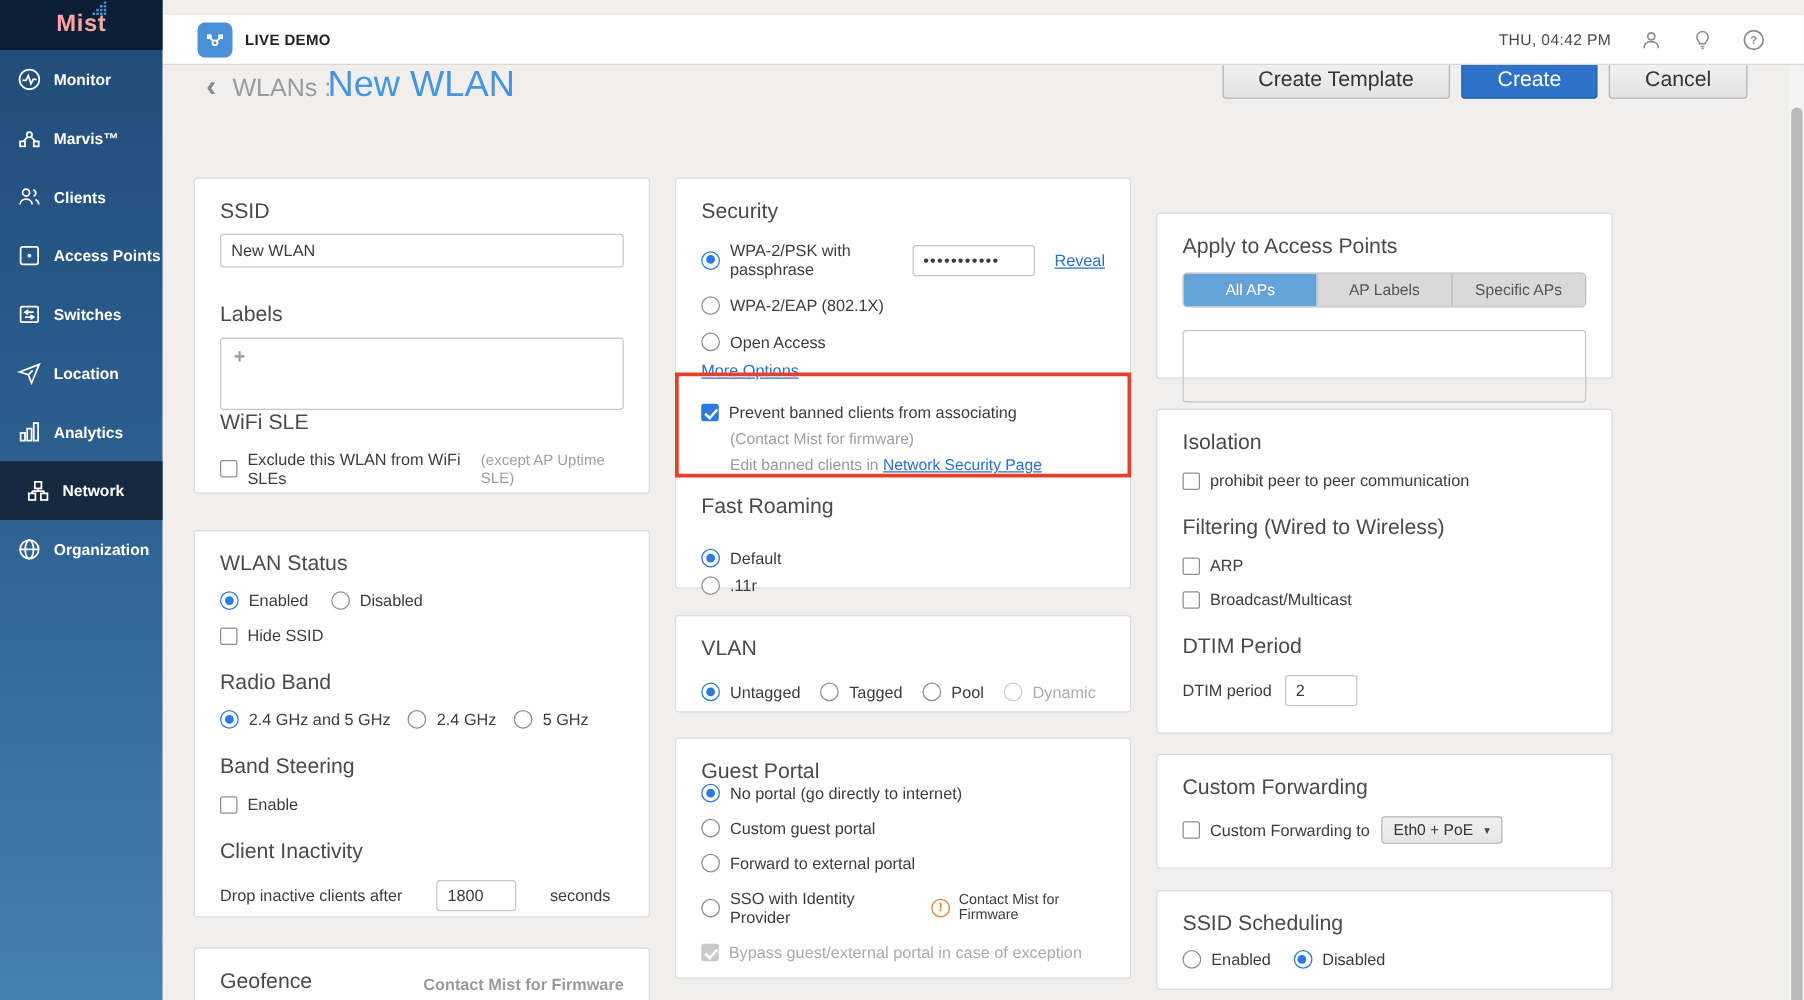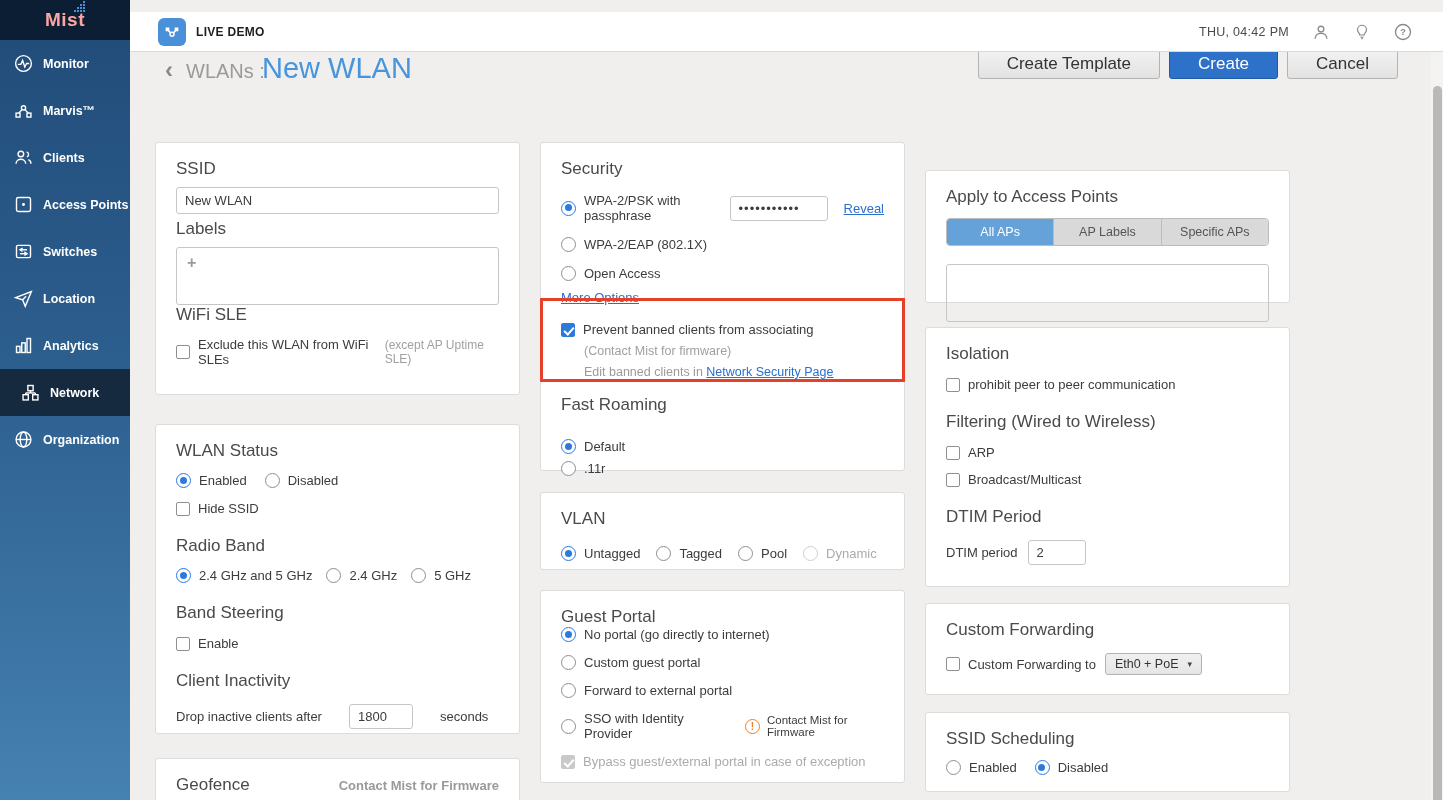--- a/index.html
+++ b/index.html
@@ -235,21 +235,21 @@
   <span id="page-title">New WLAN</span>
   <div id="action-btns">
     <button class="btn">Create Template</button>
     <button class="btn btn-primary">Create</button>
     <button class="btn">Cancel</button>
   </div>
 
   <section class="card" style="left:155px; top:142px; height:253px;">
     <div class="card-title">SSID</div>
     <input type="text" class="field-full" style="margin-top: 8px;" value="New WLAN">
-    <div class="sub-title" style="margin-top:5px;">Labels</div>
+    <div class="sub-title" style="margin-top:28px;">Labels</div>
     <div style="margin-top:8px; height:58px; border:1px solid #c6c6c6; border-radius:3px; padding:6px 10px;">
       <span style="color:#9a9a9a; font-size:16px; font-weight:bold;">+</span>
     </div>
     <div class="sub-title" style="margin-top:0;">WiFi SLE</div>
     <div class="row" style="margin-top:12px;">
       <span class="cb"></span>
       <span class="lbl">Exclude this WLAN from WiFi SLEs</span>
       <span class="note" style="margin-left:5px;">(except AP Uptime SLE)</span>
     </div>
   </section>
@@ -282,21 +282,21 @@
     </div>
     <div class="sub-title">Client Inactivity</div>
     <div class="row" style="margin-top:13px;">
       <span>Drop inactive clients after</span>
       <input type="text" style="width: 64px; height: 25px; margin: 0px 27px;" value="1800">
       <span>seconds</span>
     </div>
   </section>
 
   <section class="card" style="left:155px; top:758px; height:60px;">
-    <div style="display:flex; align-items:center; justify-content:space-between;">
+    <div style="display:flex; align-items:flex-end; justify-content:space-between;">
       <span class="card-title">Geofence</span>
       <span style="font-size:13px; font-weight:bold; color:#9a9a9a;">Contact Mist for Firmware</span>
     </div>
   </section>
 
   <section class="card" style="left:540px; top:142px; height:329px;">
     <div class="card-title">Security</div>
     <div class="row" style="margin-top:14px; gap:0;">
       <span class="radio sel"></span>
       <span class="lbl">WPA-2/PSK with passphrase</span>

